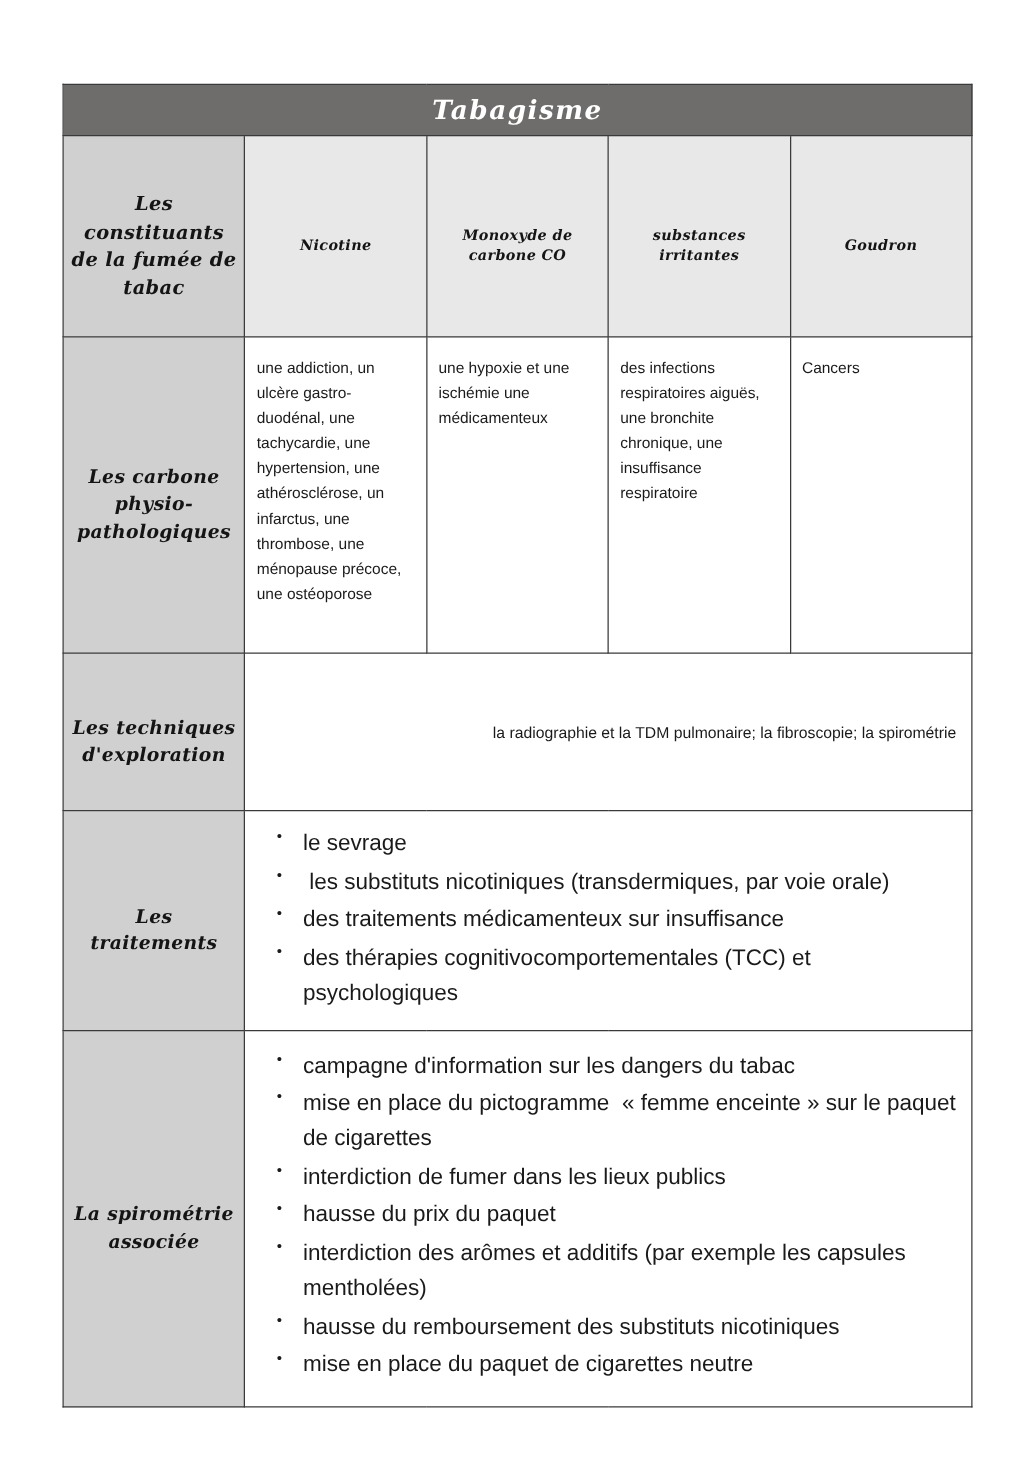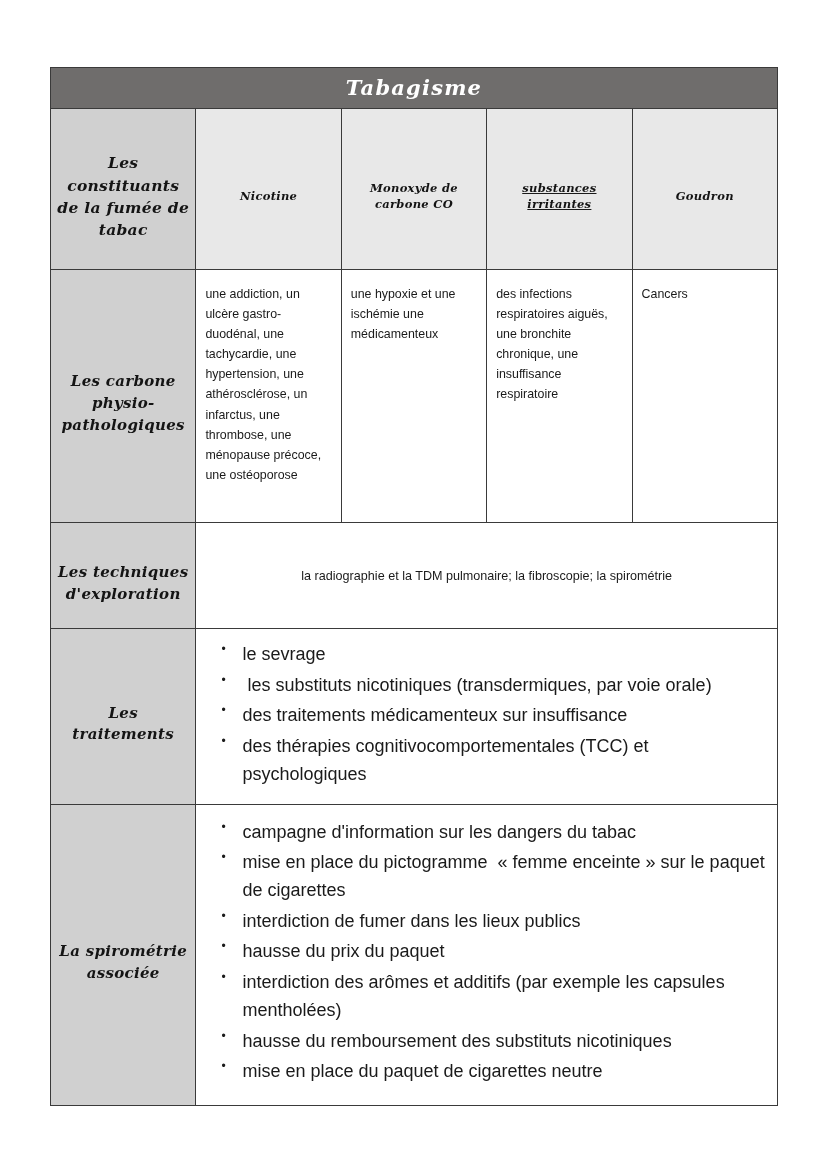--- a/index.html
+++ b/index.html
@@ -91,41 +91,41 @@
     padding: 4px 8px !important;
   }
   .colhead .script {
     font-size: 11.5px;
     font-weight: 700;
     line-height: 1.35;
   }
 
   .col-nicotine { width: 137px; }
   .col-co       { width: 155px; }
-  .col-irr      { width: 151px; text-decoration: underline; }
+  .col-irr      { width: 151px; }
   .col-goudron  { width: 148px; }
 
   
   .bodycell {
     background: #ffffff;
     padding: 14px 9px 10px 9px !important;
     font-size: 12.4px;
     line-height: 1.62;
     color: #1a1a1a;
   }
 
   .effects-row td.bodycell { height: 228px; }
 
   
   .wide-center {
     background: #ffffff;
-    text-align: center;
+    text-align: right;
     vertical-align: middle !important;
     font-size: 12.6px;
-    padding: 0 12px !important;
+    padding: 10px 12px !important;
     height: 105px;
   }
 
   
   ul.bullets {
     margin: 0;
     padding: 0 0 0 38px;
     list-style: none;
   }
   ul.bullets li {

